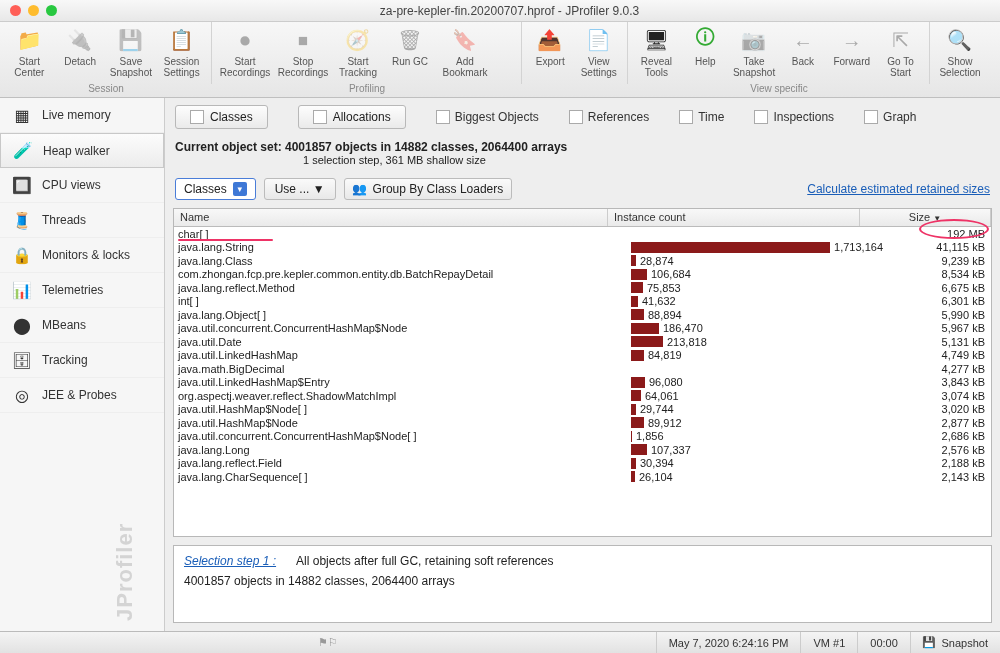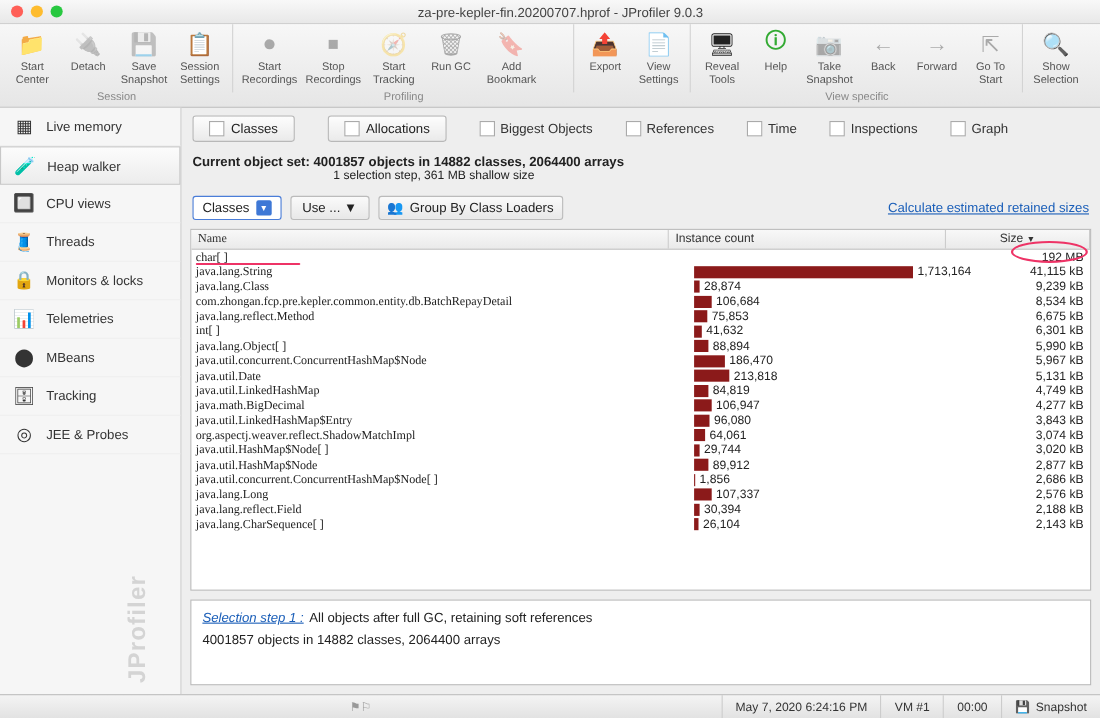--- a/index.html
+++ b/index.html
@@ -47,36 +47,36 @@
 .select{background:#fff;border:1px solid #4a7dd8;border-radius:3px;padding:3px 8px;font-size:12px;display:flex;align-items:center;gap:6px;}
 .select .arr{background:#3e78d6;color:#fff;width:14px;height:14px;display:flex;align-items:center;justify-content:center;font-size:9px;border-radius:2px;}
 .usebtn{background:linear-gradient(#fafafa,#e8e8e8);border:1px solid #bbb;border-radius:3px;padding:3px 10px;font-size:12px;}
 .grpbtn{background:linear-gradient(#fafafa,#e8e8e8);border:1px solid #bbb;border-radius:3px;padding:3px 8px;font-size:12px;display:flex;align-items:center;gap:5px;}
 .link-right{margin-left:auto;color:#1a5eb8;text-decoration:underline;cursor:pointer;font-size:12px;}
 
 
 .tablewrap{flex:1;margin:0 8px;border:1px solid #b8b8b8;background:#fff;display:flex;flex-direction:column;overflow:hidden;}
 .thdr{display:flex;background:linear-gradient(#f8f8f8,#eaeaea);border-bottom:1px solid #bbb;font-size:11px;color:#333;height:18px;}
 .thdr>div{padding:2px 6px;border-right:1px solid #ccc;}
-.col-name{width:434px;font-family:Liberation Serif, serif;}
+.col-name{width:434px;}
 .col-count{width:252px;}
 .col-size{flex:1;text-align:center;padding-right:10px;position:relative;}
 .thdr .col-size::after{content:"▼";font-size:8px;margin-left:3px;}
 .tbody{overflow-y:auto;font-size:11px;}
 .trow{display:flex;height:13.5px;align-items:center;gap:23px;}
 .trow .col-name{padding-left:4px;white-space:nowrap;overflow:hidden;}
 .trow .col-count{display:flex;align-items:center;}
 .trow .col-size{text-align:right;padding-right:6px;}
 .bar{height:11px;background:#8b1a1a;}
 .cnt{padding-left:4px;}
 .annot{position:absolute;border:2px solid #e36;border-radius:50%;}
 
 
 .selpane{margin:8px;border:1px solid #b8b8b8;background:#fff;height:78px;padding:8px 10px;font-size:12px;}
-.selpane .stitle{color:#1a5eb8;text-decoration:underline;cursor:pointer;margin-right:5px;font-style:italic;}
+.selpane .stitle{color:#1a5eb8;text-decoration:underline;cursor:pointer;margin-right:20px;font-style:italic;}
 
 
 .statusbar{height:22px;background:linear-gradient(#f4f4f4,#e2e2e2);border-top:1px solid #bbb;display:flex;align-items:center;font-size:11px;color:#333;}
 .statusbar>div{padding:0 12px;border-left:1px solid #ccc;height:100%;display:flex;align-items:center;gap:5px;}
 .statusbar>div:first-child{border-left:none;flex:1;justify-content:center;}
 .flagic{color:#999;}
 </style>
 </head>
 <body>
 
@@ -356,24 +356,20 @@
           <div class="trow">
             <div class="col-name">java.util.LinkedHashMap</div>
             <div class="col-count">
               <div class="bar" style="width:13px"></div>
               <span class="cnt">84,819</span>
             </div>
             <div class="col-size">4,749 kB</div>
           </div>
           <div class="trow">
             <div class="col-name">java.math.BigDecimal</div>
-            <div class="col-count">
-              <div class="bar" style="width:16px"></div>
-              <span class="cnt">106,947</span>
-            </div>
             <div class="col-size">4,277 kB</div>
           </div>
           <div class="trow">
             <div class="col-name">java.util.LinkedHashMap$Entry</div>
             <div class="col-count">
               <div class="bar" style="width:14px"></div>
               <span class="cnt">96,080</span>
             </div>
             <div class="col-size">3,843 kB</div>
           </div>

